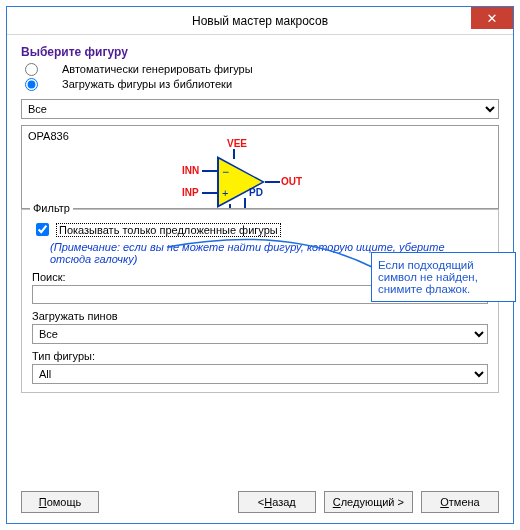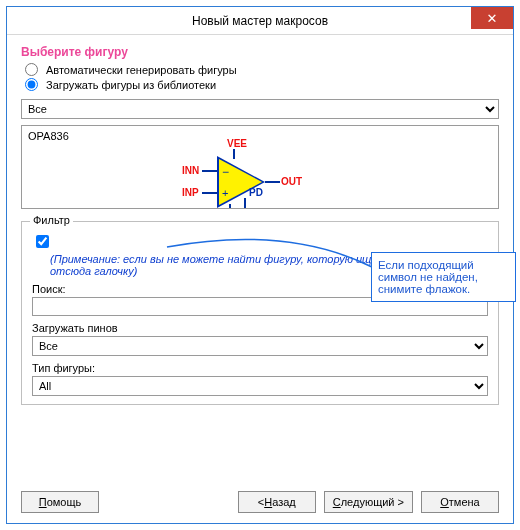--- a/index.html
+++ b/index.html
@@ -44,30 +44,29 @@
     align-items: center;
     justify-content: center;
     cursor: pointer;
     font-family: Arial, sans-serif;
     font-size: 13px;
   }
   .body {
     padding: 8px 14px 8px 14px;
   }
   .section-title {
-    color: #ec4899;
+    color: #4c1d95;
     font-weight: bold;
     font-size: 12px;
     margin: 2px 0 4px 0;
   }
   .radio-row {
     margin: 2px 0 2px 4px;
     display: flex;
-    align-items: center;
-    gap: 4px;
+    gap: 20px;
   }
   .radio-row input { margin: 0 4px 0 0; }
   .dropdown {
     width: 100%;
     height: 20px;
     border: 1px solid #9a9a9a;
     font-size: 11px;
     padding: 1px 2px;
     margin-top: 6px;
     background: #fff;
@@ -109,21 +108,21 @@
     position: absolute; left: 200px; top: 61px; color: #0030a0; font-size: 11px;
   }
   .minus {
     position: absolute; left: 200px; top: 39px; color: #0030a0; font-size: 12px;
   }
   .pinlabel { position:absolute; color:#e11; font-weight:bold; font-size:10px; }
   .pin { position:absolute; background:#0030a0; }
 
   .fieldset {
     border: 1px solid #bfbfbf;
-    margin-top: 12px;
+    margin-top: 0;
     padding: 6px 10px 8px 10px;
     position: relative;
   }
   .fieldset .legend {
     position: absolute;
     top: -8px;
     left: 8px;
     background: #fff;
     padding: 0 3px;
     font-size: 11px;
@@ -241,20 +240,21 @@
       <span class="pinlabel" style="left:259px; top:50px;">OUT</span>
       <span class="pinlabel" style="left:227px; top:61px; color:#0030b0;">PD</span>
       <span class="pinlabel" style="left:193px; top:88px;">VCCPD</span>
     </div>
 
     <div class="fieldset">
       <span class="legend">Фильтр</span>
 
       <label class="checkline">
         <input type="checkbox" checked="" style="">
+        <span class="cb-label">Показывать только предложенные фигуры</span>
       </label>
       <div class="note">(Примечание: если вы не можете найти фигуру, которую ищите, уберите отсюда галочку)</div>
 
       <div class="fldlabel">Поиск:</div>
       <input class="textinput" type="text" value="" style="">
 
       <div class="fldlabel">Загружать пинов</div>
       <select class="dropdown" style="margin-top:2px;">
         <option>Все</option>
       </select>

